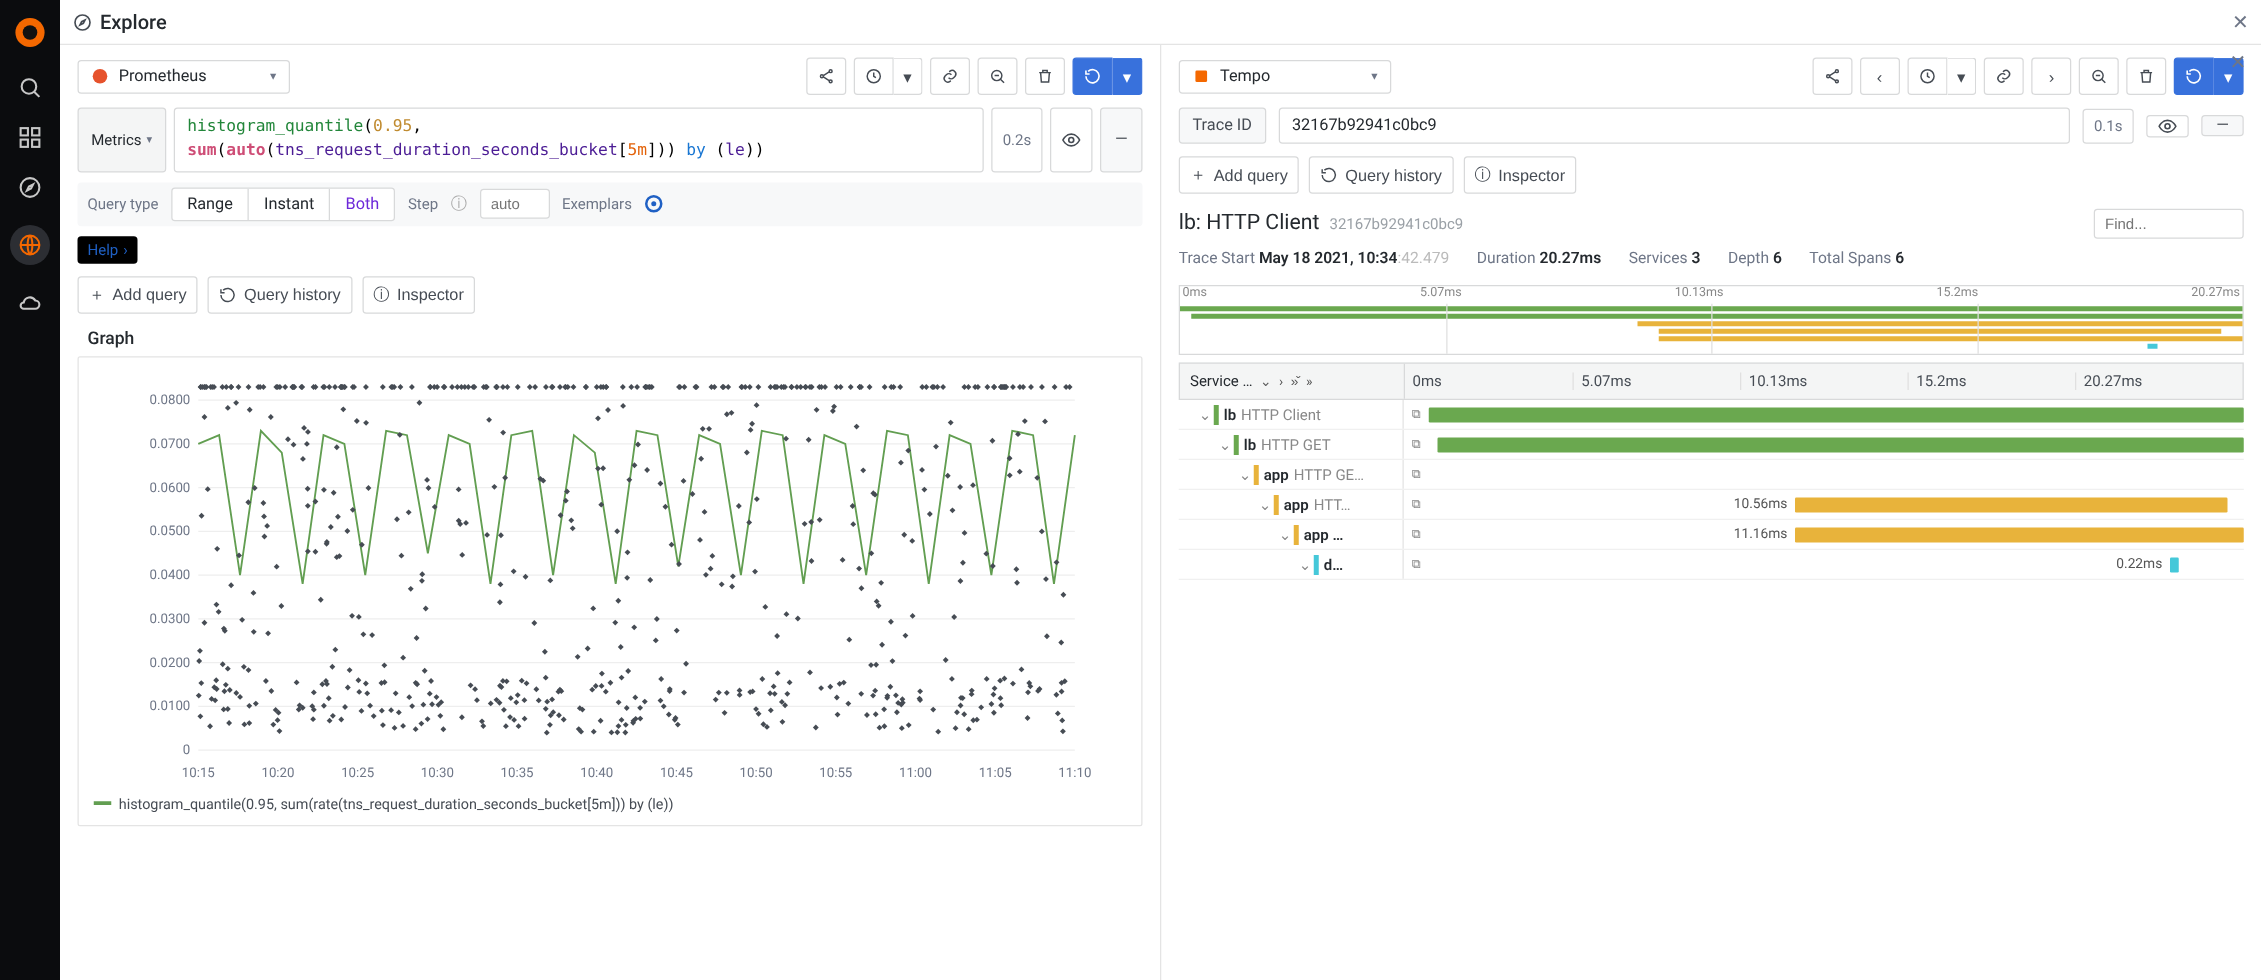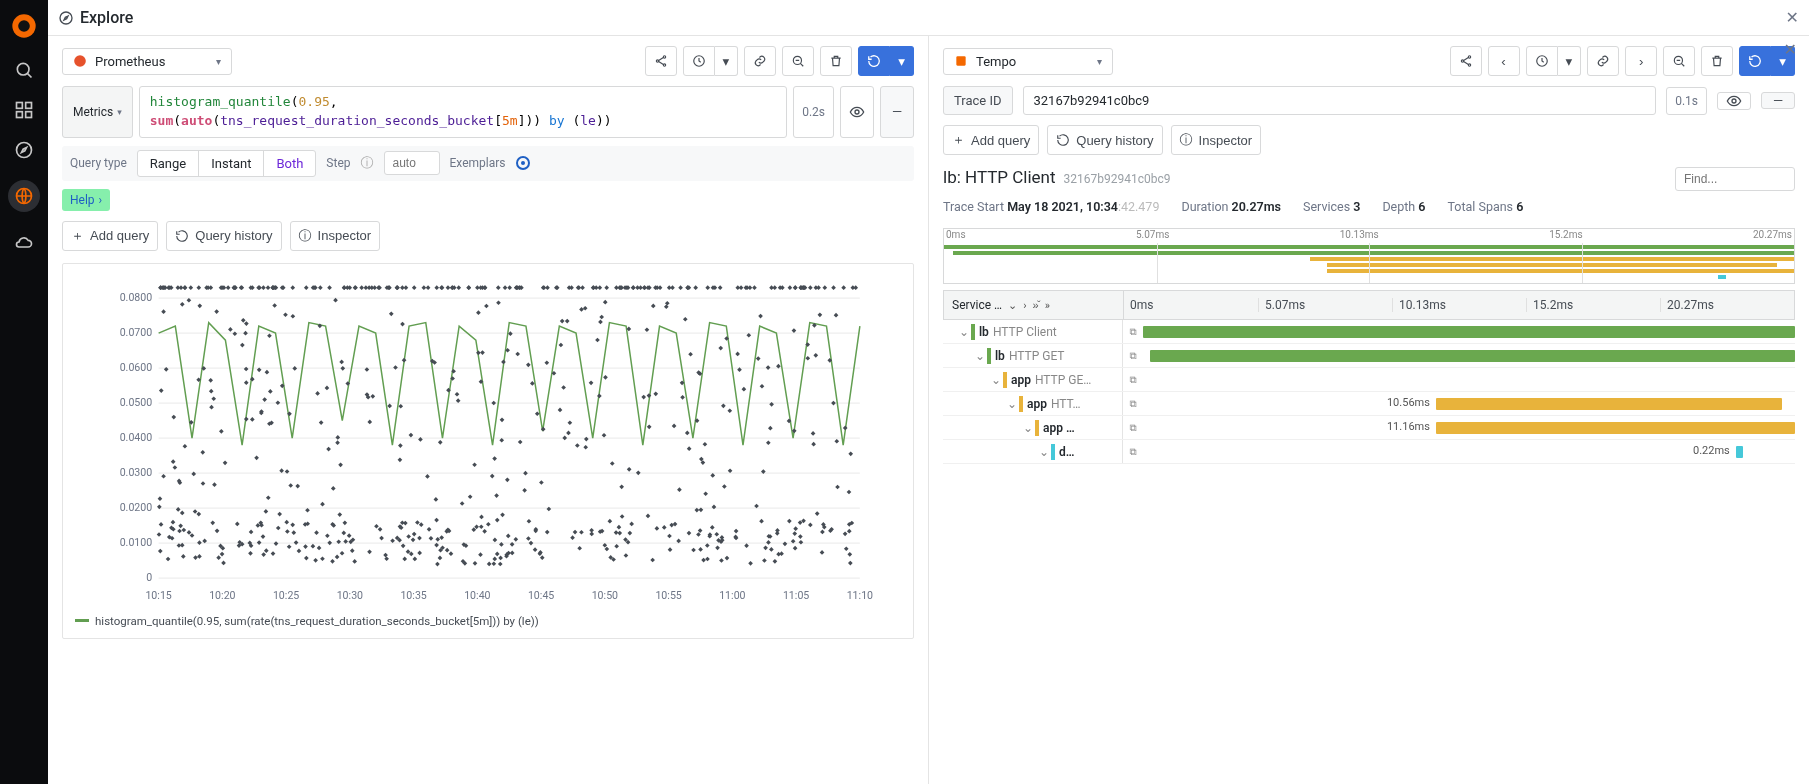--- a/index.html
+++ b/index.html
@@ -38,21 +38,21 @@
 .timing { border:1px solid #d8d9da; border-radius:3px; padding:0 8px; display:flex; align-items:center; color:#6e7687; font-size:12px;}
 .icon-btn { border:1px solid #d8d9da; border-radius:3px; width:34px; display:flex; align-items:center; justify-content:center; cursor:pointer; color:#464c54; background:#fff;}
 .icon-btn.flat { background:#f7f8f9;}
 .opt-row { display:flex; align-items:center; gap:10px; margin-bottom:8px; background:#f7f8f9; padding:4px 4px 4px 8px; border-radius:3px; flex-wrap:wrap;}
 .opt-label { color:#6e7687; font-size:12px;}
 .seg { display:flex; border:1px solid #d8d9da; border-radius:3px; overflow:hidden; background:#fff;}
 .seg span { padding:5px 12px; cursor:pointer; font-size:13px;}
 .seg span.active { color:#6d28d9; }
 .seg span + span { border-left:1px solid #d8d9da;}
 .step-input { border:1px solid #d8d9da; border-radius:3px; padding:4px 8px; width:56px; font-size:12px; color:#888;}
-.help-pill { display:inline-flex; align-items:center; gap:4px; background:#86efac; color:#1f60c4; padding:4px 8px; border-radius:3px; font-size:12px; cursor:pointer; margin-bottom:10px;}
+.help-pill { display:inline-flex; align-items:center; gap:4px; background:#000000; color:#1f60c4; padding:4px 8px; border-radius:3px; font-size:12px; cursor:pointer; margin-bottom:10px;}
 .action-row { display:flex; gap:8px; margin-bottom:12px;}
 .panel-title { font-weight:500; margin:8px 0 6px 8px; font-size:14px;}
 .chart { border:1px solid #e4e4e4; border-radius:2px; padding:6px; }
 .chart svg { width:100%; height:340px; display:block;}
 .legend { display:flex; align-items:center; gap:6px; font-size:11.5px; color:#464c54; padding:4px 6px;}
 .legend .swatch { width:14px; height:3px; background:#629e51; display:inline-block;}
 .trace-id-row { display:flex; align-items:center; gap:10px; margin-bottom:10px;}
 .trace-id-label { border:1px solid #d8d9da; border-radius:3px; padding:6px 10px; color:#464c54; font-size:13px; background:#f7f8f9;}
 .trace-id-input { flex:1; border:1px solid #d8d9da; border-radius:3px; padding:6px 10px; font-size:13px;}
 .trace-header { display:flex; align-items:baseline; gap:8px; margin:10px 0 8px 0;}
@@ -238,20 +238,21 @@
               <path d="M3 4v5h5"></path>
             </svg>
             <span>Query history</span>
           </button>
         <button class="btn text">
             <span>ⓘ</span>
             <span>Inspector</span>
           </button>
       </div>
 
+      <div class="panel-title">Graph</div>
       <div class="chart">
         <svg id="chart-svg" viewBox="0 0 720 320">
             <line x1="50" y1="290" x2="710" y2="290" stroke="#eee"></line>
             <text x="44" y="293" text-anchor="end" font-size="10" fill="#6e7687">0</text>
             <line x1="50" y1="257.05882352941177" x2="710" y2="257.05882352941177" stroke="#eee"></line>
             <text x="44" y="260.05882352941177" text-anchor="end" font-size="10" fill="#6e7687">0.0100</text>
             <line x1="50" y1="224.11764705882354" x2="710" y2="224.11764705882354" stroke="#eee"></line>
             <text x="44" y="227.11764705882354" text-anchor="end" font-size="10" fill="#6e7687">0.0200</text>
             <line x1="50" y1="191.1764705882353" x2="710" y2="191.1764705882353" stroke="#eee"></line>
             <text x="44" y="194.1764705882353" text-anchor="end" font-size="10" fill="#6e7687">0.0300</text>

